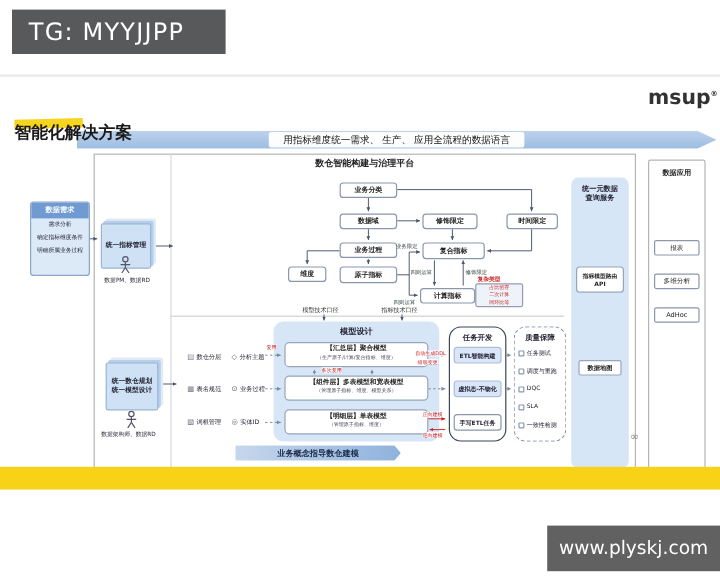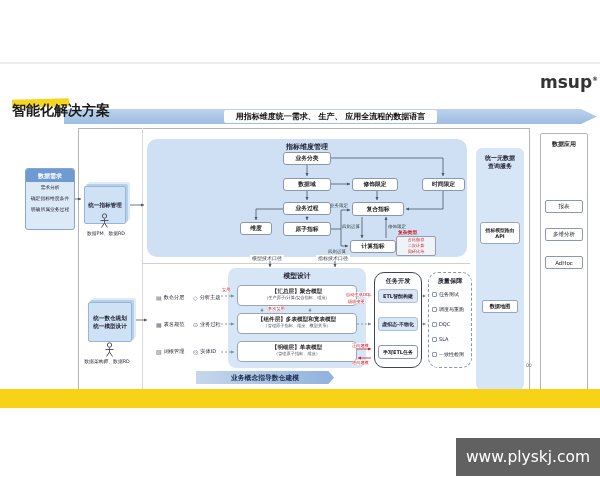--- a/index.html
+++ b/index.html
@@ -14,21 +14,21 @@
   .slide-title { position:absolute; left:12px; top:102px; font-size:14px; font-weight:bold; color:#1a1a1a; z-index:6; }
   .title-highlight { position:absolute; left:12px; top:99px; width:57px; height:8px; background:#f6d51f;
                      transform:rotate(-1.5deg); z-index:5; }
   .brand { position:absolute; left:540px; top:72px; font-size:17px; font-weight:bold; color:#333; z-index:6; }
   .brand sup { font-size:6px; }
 
   .top-banner { position:absolute; left:64px; top:109px; width:533px; height:15px;
     background:linear-gradient(180deg,#bcd2ec,#9dbde2);
     clip-path:polygon(0 0,97% 0,100% 50%,97% 100%,0 100%);
     display:flex; align-items:center; justify-content:center; z-index:4; }
-  .top-banner span { background:#fdfdfd; padding:1px 12px; font-size:8px; font-weight:bold; color:#111; border-radius:2px; white-space:nowrap; }
+  .top-banner span { background:#fdfdfd; padding:1px 12px; font-size:8px; font-weight:normal; color:#111; border-radius:2px; white-space:nowrap; }
 
   .main-frame { position:absolute; left:78px; top:128px; width:452px; height:268px; border:1px solid #b5b5b5; background:#fff; z-index:1; }
   .vline { position:absolute; left:142px; top:128px; width:1px; height:268px; background:#d9d9d9; z-index:2; }
   .hline { position:absolute; left:142px; top:263px; width:328px; height:1px; background:#d0d0d0; z-index:2; }
   .platform-title { position:absolute; left:199px; top:131px; width:210px; text-align:center; font-size:7.5px; font-weight:bold; color:#222; z-index:6; }
 
   .req-box { position:absolute; left:25px; top:168px; width:50px; height:62px; border:1px solid #8aa6c8; border-radius:3px;
              background:#dce9f7; overflow:hidden; z-index:5; }
   .req-box .hd { height:13px; background:#6f9bd2; color:#fff; font-size:6px; font-weight:bold; text-align:center; line-height:13px; }
   .req-box .ln { font-size:4.8px; color:#223; text-align:center; line-height:11px; white-space:nowrap; }
@@ -101,33 +101,35 @@
   .watermark { position:absolute; left:456px; top:438px; width:144px; height:38px; background:rgba(85,85,85,.93);
                color:#fff; font-size:15.5px; text-align:center; line-height:38px; z-index:8; }
 
   svg.overlay { position:absolute; left:0; top:0; z-index:4; pointer-events:none; }
 </style>
 </head>
 <body>
 
 <div id="canvas">
 
+  <div class="tg-box">TG: MYYJJPP</div>
   <div class="hairline"></div>
 
   <div class="title-highlight"></div>
   <div class="slide-title">智能化解决方案</div>
   <div class="brand"><span>msup</span><sup>®</sup></div>
 
   <div class="top-banner">
     <span>用指标维度统一需求、 生产、 应用全流程的数据语言</span>
   </div>
 
   <div class="main-frame"></div>
   <div class="vline"></div>
   <div class="hline"></div>
+  <div class="platform-title">数仓智能构建与治理平台</div>
 
   <div class="req-box">
     <div class="hd">数据需求</div>
     <div class="ln">需求分析</div>
     <div class="ln">确定指标维度条件</div>
     <div class="ln">明确所属业务过程</div>
   </div>
 
   <div class="stack stack1">
     <div class="sl">统一指标管理</div>
@@ -151,23 +153,20 @@
     <g stroke="#556" stroke-width="1" fill="none">
       <circle cx="6.5" cy="3" r="2.2"></circle>
         <line x1="6.5" y1="5.5" x2="6.5" y2="10"></line>
       <line x1="2.5" y1="7.5" x2="10.5" y2="7.5"></line>
         <line x1="6.5" y1="10" x2="3.5" y2="14.5"></line>
         <line x1="6.5" y1="10" x2="9.5" y2="14.5"></line>
     </g>
   </svg>
   <div class="actor-label" style="left:70px;top:358px;width:74px;">数据架构师、数据RD</div>
 
-  <div class="metric-panel">
-    <div class="panel-title" style="top:3px;">指标维度管理</div>
-  </div>
   <div class="node" style="left:283px;top:152px;width:48px;height:13px;">业务分类</div>
   <div class="node" style="left:283px;top:178px;width:48px;height:13px;">数据域</div>
   <div class="node" style="left:352px;top:178px;width:46px;height:13px;">修饰限定</div>
   <div class="node" style="left:422px;top:178px;width:43px;height:13px;">时间限定</div>
   <div class="node" style="left:283px;top:202px;width:48px;height:13px;">业务过程</div>
   <div class="node" style="left:352px;top:202px;width:52px;height:14px;">复合指标</div>
   <div class="node" style="left:240px;top:222px;width:32px;height:13px;">维度</div>
   <div class="node" style="left:283px;top:222px;width:48px;height:14px;">原子指标</div>
   <div class="node" style="left:350px;top:240px;width:46px;height:13px;">计算指标</div>
 

